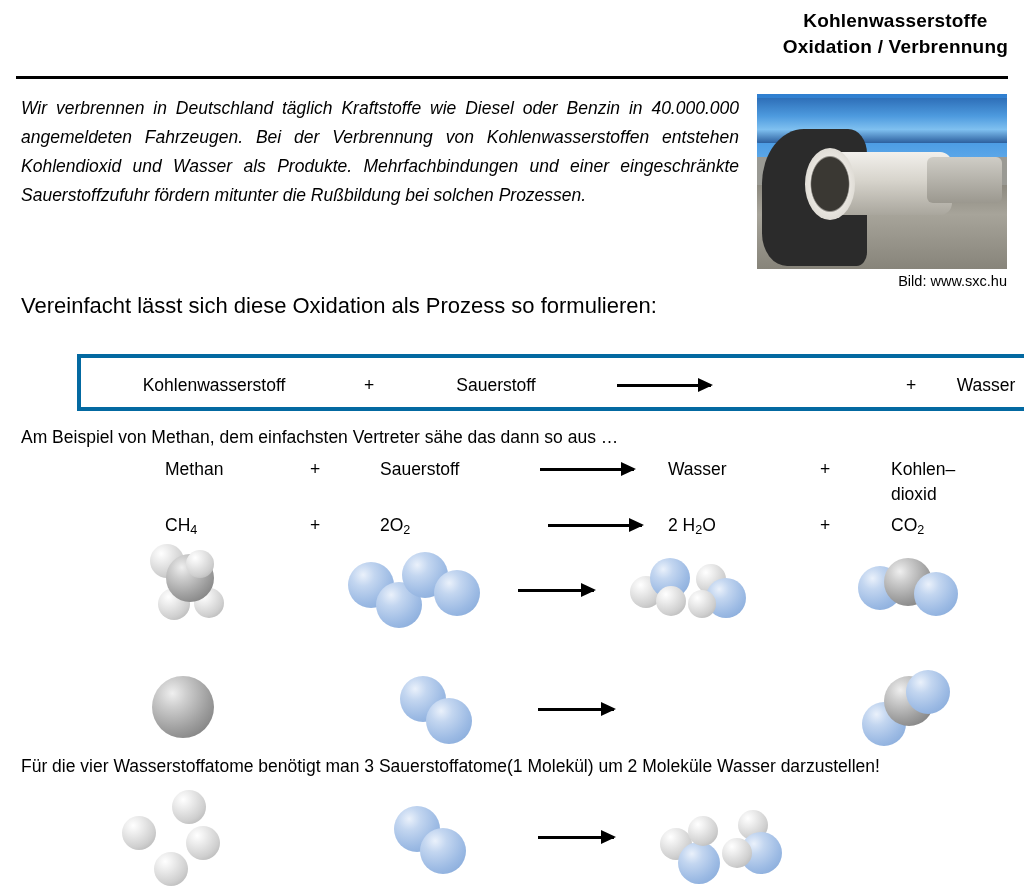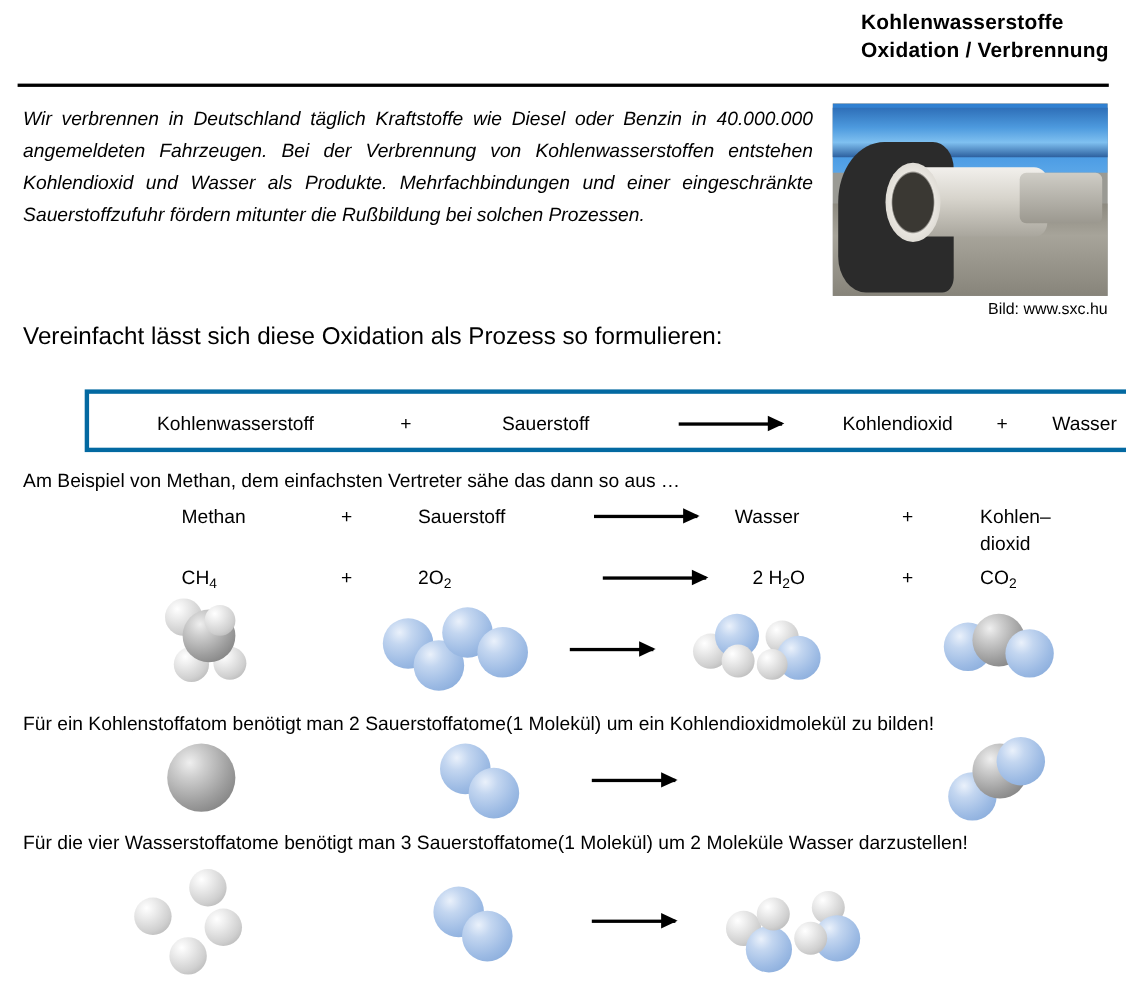--- a/index.html
+++ b/index.html
@@ -19,21 +19,21 @@
     position: relative;
     width: 1024px;
     height: 896px;
   }
 
   
   .header {
     position: absolute;
     top: 8px;
     right: 16px;
-    text-align: left;
+    text-align: center;
   }
   .header .line {
     font-size: 19px;
     font-weight: bold;
     line-height: 26px;
     letter-spacing: 0.2px;
   }
   .header-rule {
     position: absolute;
     top: 76px;
@@ -230,41 +230,40 @@
   </div>
   <div class="photo-credit">Bild: www.sxc.hu</div>
 
   <div class="line-simple">Vereinfacht lässt sich  diese Oxidation als Prozess so formulieren:</div>
 
   <div class="eq-box">
     <div class="cell" style="left:8px; width:250px;">Kohlenwasserstoff</div>
     <div class="cell" style="left:258px; width:60px;">+</div>
     <div class="cell" style="left:320px; width:190px;">Sauerstoff</div>
     <div class="arrow" style="left:536px; top:26px; width:94px;"></div>
-    <div class="cell" style="left:640px; width:190px;">Kohlendioxid</div>
     <div class="cell" style="left:800px; width:60px;">+</div>
     <div class="cell" style="left:840px; width:130px;">Wasser</div>
   </div>
 
   <div class="line-methan">Am Beispiel von Methan, dem einfachsten Vertreter sähe das dann so aus …</div>
 
   <div class="row-item" style="top:457px; left:165px;">Methan</div>
   <div class="row-item" style="top:457px; left:310px;">+</div>
   <div class="row-item" style="top:457px; left:380px;">Sauerstoff</div>
   <div class="arrow" style="left:540px; top:468px; width:94px;"></div>
   <div class="row-item" style="top:457px; left:668px;">Wasser</div>
   <div class="row-item" style="top:457px; left:820px;">+</div>
   <div class="row-item" style="top:457px; left:891px;">Kohlen–</div>
   <div class="row-item" style="top:482px; left:891px;">dioxid</div>
 
   <div class="row-item" style="top:513px; left:165px;"><span>CH</span><sub>4</sub></div>
   <div class="row-item" style="top:513px; left:310px;">+</div>
   <div class="row-item" style="top:513px; left:380px;"><span>2O</span><sub>2</sub></div>
   <div class="arrow" style="left:548px; top:524px; width:94px;"></div>
-  <div class="row-item" style="top:513px; left:684px;"><span>2 H</span><sub>2</sub><span>O</span></div>
+  <div class="row-item" style="top:513px; left:668px;"><span>2 H</span><sub>2</sub><span>O</span></div>
   <div class="row-item" style="top:513px; left:820px;">+</div>
   <div class="row-item" style="top:513px; left:891px;"><span>CO</span><sub>2</sub></div>
 
   <div class="mol" style="left:150px; top:540px; width:90px; height:90px;">
     <div class="atom h" style="left:0px; top:4px; width:34px; height:34px;"></div>
     <div class="atom h" style="left:8px; top:48px; width:32px; height:32px;"></div>
     <div class="atom h" style="left:44px; top:48px; width:30px; height:30px;"></div>
     <div class="atom c" style="left:16px; top:14px; width:48px; height:48px;"></div>
     <div class="atom h" style="left:36px; top:10px; width:28px; height:28px;"></div>
   </div>
@@ -286,21 +285,20 @@
     <div class="atom o" style="left:76px; top:22px; width:40px; height:40px;"></div>
     <div class="atom h" style="left:58px; top:34px; width:28px; height:28px;"></div>
   </div>
 
   <div class="mol" style="left:858px; top:558px; width:110px; height:62px;">
     <div class="atom o" style="left:0px; top:8px; width:44px; height:44px;"></div>
     <div class="atom c" style="left:26px; top:0px; width:48px; height:48px;"></div>
     <div class="atom o" style="left:56px; top:14px; width:44px; height:44px;"></div>
   </div>
 
-  <div class="sentence" style="top:648px;">Für ein Kohlenstoffatom benötigt man 2 Sauerstoffatome(1 Molekül) um ein Kohlendioxidmolekül zu bilden!</div>
 
   <div class="mol" style="left:152px; top:676px; width:70px; height:70px;">
     <div class="atom c" style="left:0px; top:0px; width:62px; height:62px;"></div>
   </div>
 
   <div class="mol" style="left:400px; top:676px; width:80px; height:72px;">
     <div class="atom o" style="left:0px; top:0px; width:46px; height:46px;"></div>
     <div class="atom o" style="left:26px; top:22px; width:46px; height:46px;"></div>
   </div>
 

